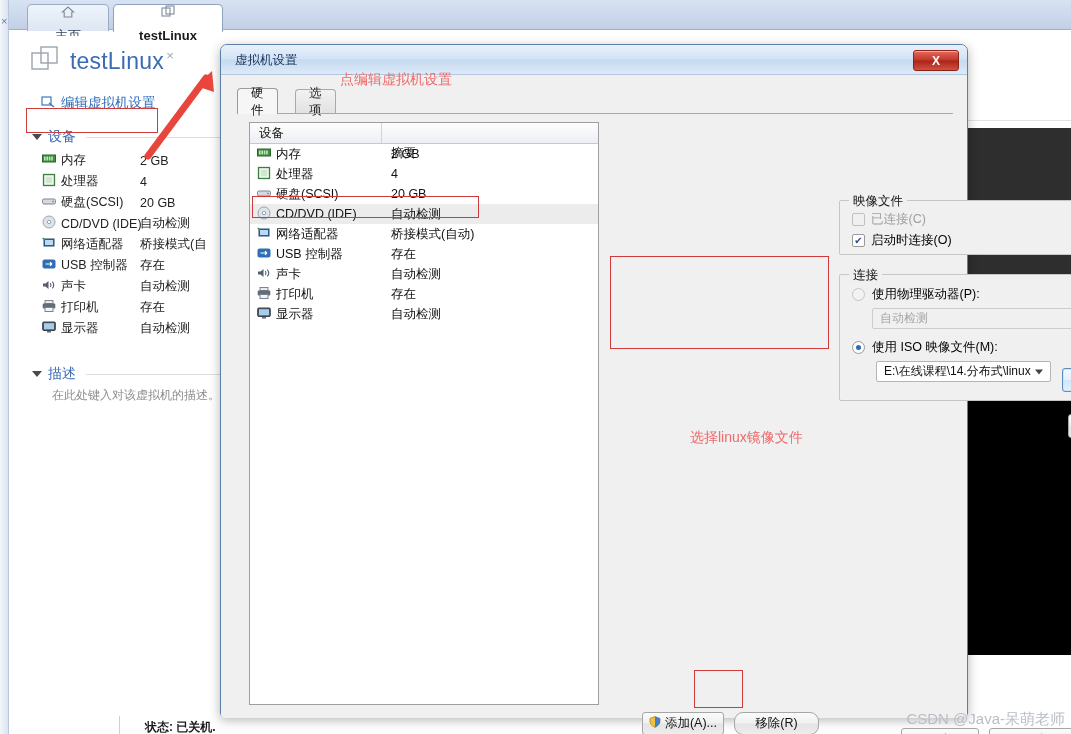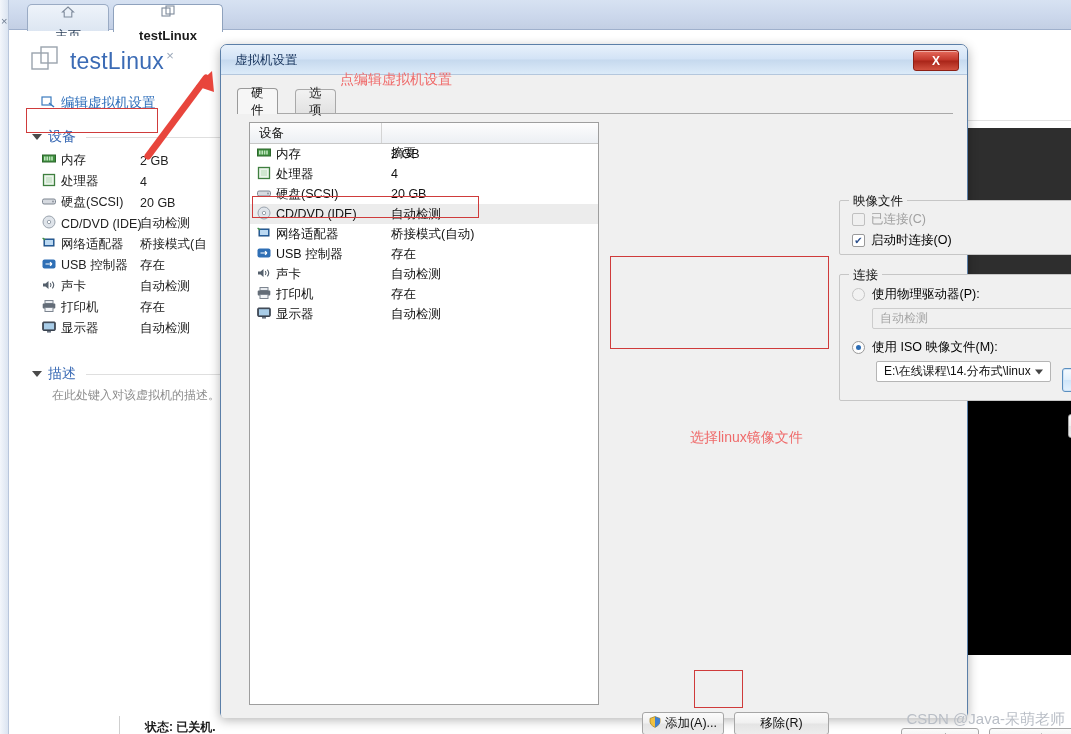--- a/index.html
+++ b/index.html
@@ -126,21 +126,21 @@
   
   .btn {
     border:1px solid #a6a6a6; border-radius:3px;
     background: linear-gradient(to bottom,#fbfbfb,#f0f0f0 48%,#e4e4e4 52%,#ededed);
     font-size:12.5px; color:#111;
     display:flex; align-items:center; justify-content:center; gap:4px;
   }
   .btn.blue { border-color:#5a8fc0; box-shadow: 0 0 0 1px #cfe3f5 inset;
     background: linear-gradient(to bottom,#f6fbff,#e2f0fc 48%,#cfe6fa 52%,#e4f2fe);}
   .btn-add { position:absolute; left:421px; top:637px; width:82px; height:23px; }
-  .btn-remove { position:absolute; left:513px; top:637px; width:95px; height:23px; }
+  .btn-remove { position:absolute; left:513px; top:637px; width:85px; height:23px;border-radius:9px; }
 
   
   .group {
     position:absolute; border:1px solid #c6c6c6; border-radius:2px; background:#f0f0f0;
   }
   .group-legend {
     position:absolute; top:-8px; left:9px; background:#f0f0f0; padding:0 4px;
     font-size:12.5px; color:#111;
   }
   .g-status { left:618px; top:125px; width:320px; height:55px; }

